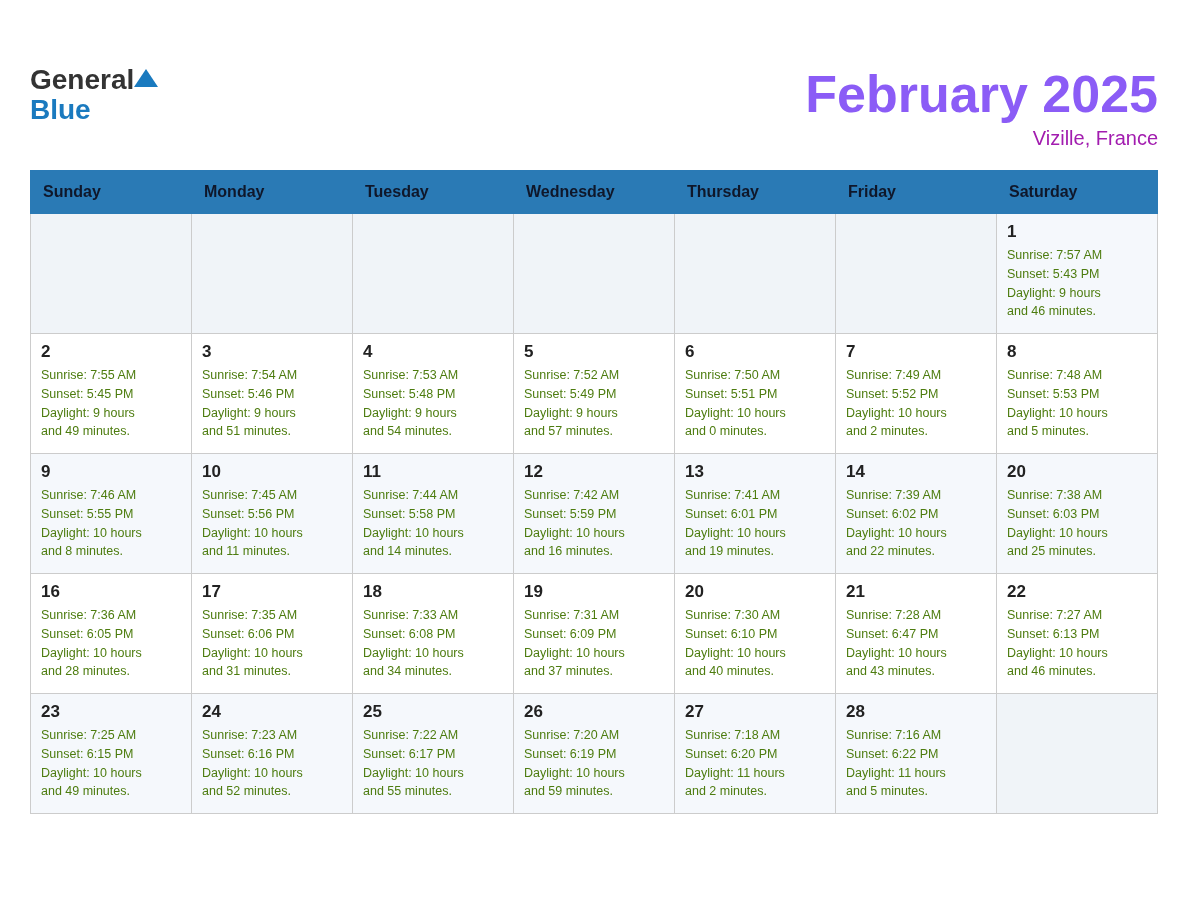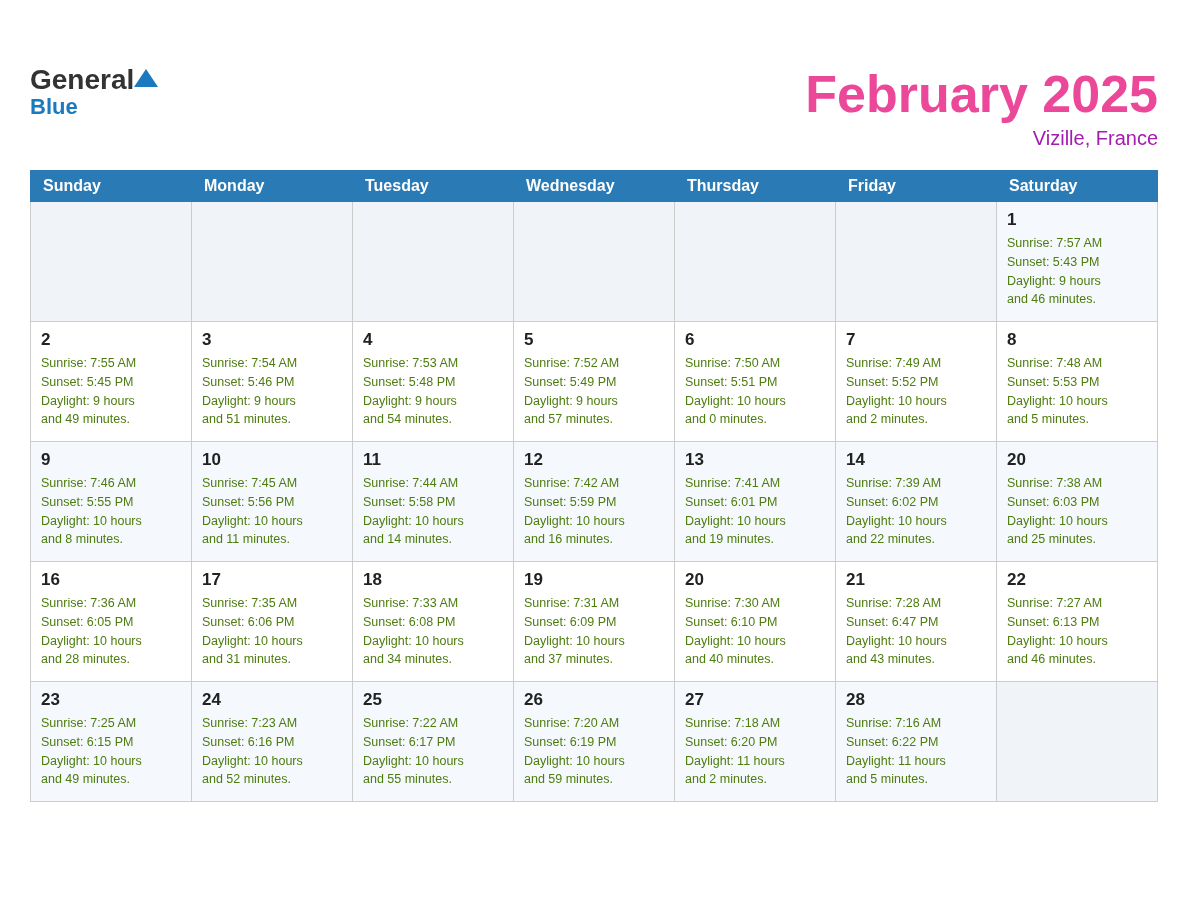--- a/index.html
+++ b/index.html
@@ -23,50 +23,50 @@
       flex-direction: column;
       align-items: flex-start;
     }
     .logo-text {
       font-size: 28px;
       font-weight: bold;
       color: #333;
       line-height: 1;
     }
     .logo-line2 {
-      font-size: 22px;
+      font-size: 28px;
       font-weight: bold;
       color: #1a7abf;
       margin-top: 0px;
     }
     .title-block {
       text-align: right;
     }
     .month-title {
       font-size: 52px;
       font-weight: bold;
-      color: #ec4899;
+      color: #8b5cf6;
       line-height: 1.1;
     }
     .location {
       font-size: 20px;
       color: #a21caf;
       margin-top: 4px;
     }
     .calendar {
       width: 100%;
       border-collapse: collapse;
       table-layout: fixed;
     }
     .calendar th {
       background-color: #2a7ab5;
-      color: #ffffff;
+      color: #0f172a;
       font-size: 16px;
       font-weight: bold;
-      padding: 6px 12px;
+      padding: 12px 12px;
       text-align: left;
       border: 1px solid #2a7ab5;
     }
     .calendar td {
       border: 1px solid #ccc;
       vertical-align: top;
       padding: 8px 10px;
       height: 120px;
       background: #fff;
     }

